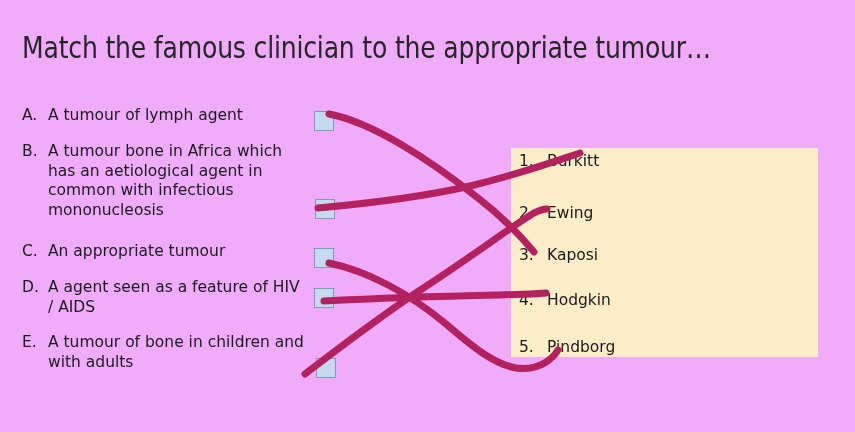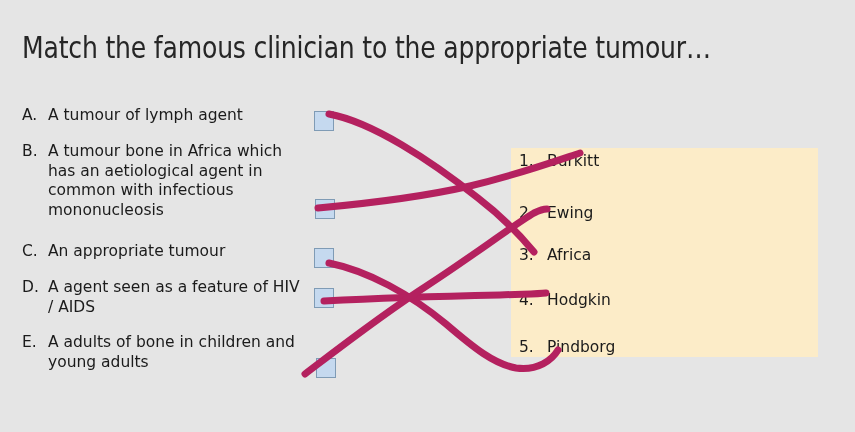--- a/index.html
+++ b/index.html
@@ -4,21 +4,21 @@
 <style>
   html, body {
     margin: 0;
     padding: 0;
     background: #ffffff;
   }
   #slide {
     position: relative;
     width: 855px;
     height: 432px;
-    background: #e5e5e5;
+    background: #f0abfc;
     overflow: hidden;
     font-family: "DejaVu Sans", "Liberation Sans", sans-serif;
     color: #1a1a1a;
   }
 
   
   #title {
     position: absolute;
     left: 22px;
     top: 30px;
@@ -141,40 +141,40 @@
       <span class="clue-text">An appropriate tumour</span>
     </div>
 
     <div class="clue" style="top:172px; left:0px; width:286px;">
       <span class="clue-marker">D.</span>
       <span class="clue-text">A agent seen as a feature of HIV / AIDS</span>
     </div>
 
     <div class="clue" style="top:227px; left:0px; width:286px;">
       <span class="clue-marker">E.</span>
-      <span class="clue-text">A adults of bone in children and young adults</span>
+      <span class="clue-text">A tumour of bone in children and with adults</span>
     </div>
 
   </div>
 
   <div id="answer-list">
 
     <div class="answer" style="top:0px;">
       <span class="answer-number">1.</span>
       <span class="answer-name">Burkitt</span>
     </div>
 
     <div class="answer" style="top:52px;">
       <span class="answer-number">2.</span>
       <span class="answer-name">Ewing</span>
     </div>
 
     <div class="answer" style="top:94px;">
       <span class="answer-number">3.</span>
-      <span class="answer-name">Africa</span>
+      <span class="answer-name">Kaposi</span>
     </div>
 
     <div class="answer" style="top:139px;">
       <span class="answer-number">4.</span>
       <span class="answer-name">Hodgkin</span>
     </div>
 
     <div class="answer" style="top:186px;">
       <span class="answer-number">5.</span>
       <span class="answer-name">Pindborg</span>

